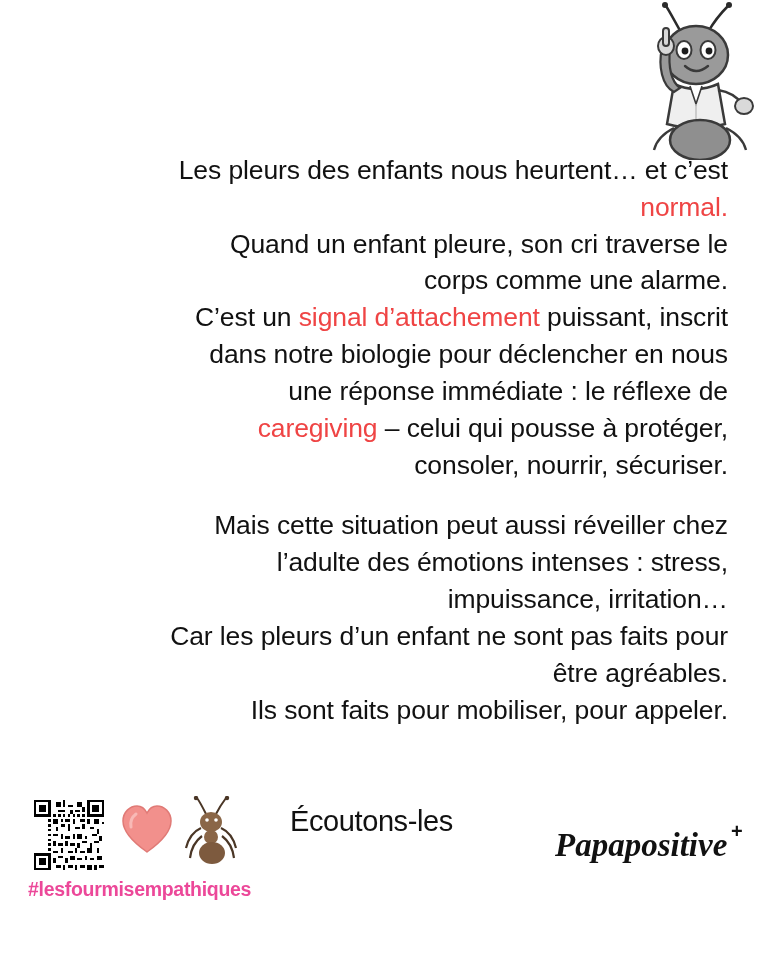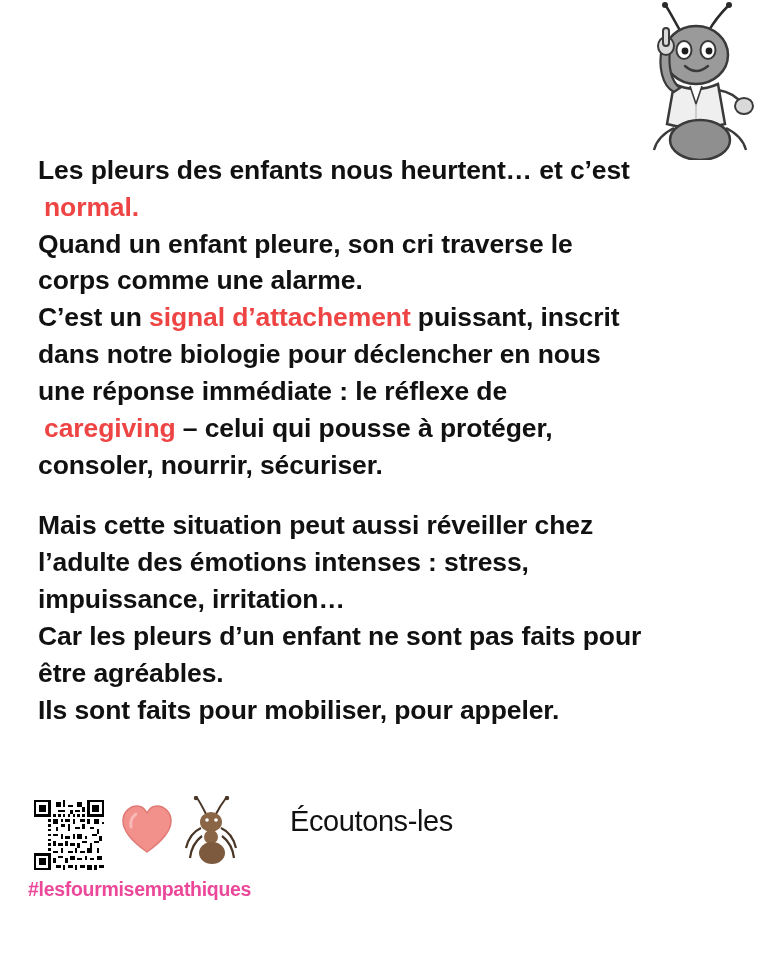--- a/index.html
+++ b/index.html
@@ -26,24 +26,25 @@
     height: 160px;
   }
 
   
   .body-copy {
     position: absolute;
     left: 38px;
     top: 152px;
     width: 690px;
     font-size: 26.5px;
-    font-weight: 700;
+    font-weight: 400;
     line-height: 1.39;
     letter-spacing: -0.1px;
     color: #111111;
+    text-align: right;
   }
   .para { margin: 0 0 0 0; }
   .para + .para { margin-top: 24px; }
   .hl {
     color: #ef4444;
   }
   .indent { display: inline-block; width: 6px; }
 
   
   .footer {
@@ -337,14 +338,20 @@
       <path d="M46 40 C54 46 57 54 58 62" stroke="#4a3626" stroke-width="2.2" fill="none"></path>
       <circle cx="31" cy="24" r="1.8" fill="#ffffff"></circle>
       <circle cx="40" cy="24" r="1.8" fill="#ffffff"></circle>
     </svg>
   </div>
 
   <div class="slogan">
     <div>Écoutons-les</div>
   </div>
 
+  <div class="brand">
+    <svg viewBox="0 0 200 56" width="200" height="56" aria-hidden="true">
+      <text x="0" y="38" font-family="'Liberation Serif', serif" font-size="33" font-style="italic" font-weight="700" fill="#111111">Papapositive</text>
+      <text x="176" y="20" font-family="'Liberation Sans', sans-serif" font-size="20" font-weight="700" fill="#111111">+</text>
+    </svg>
+  </div>
 
 </div>
 
 </body></html>

